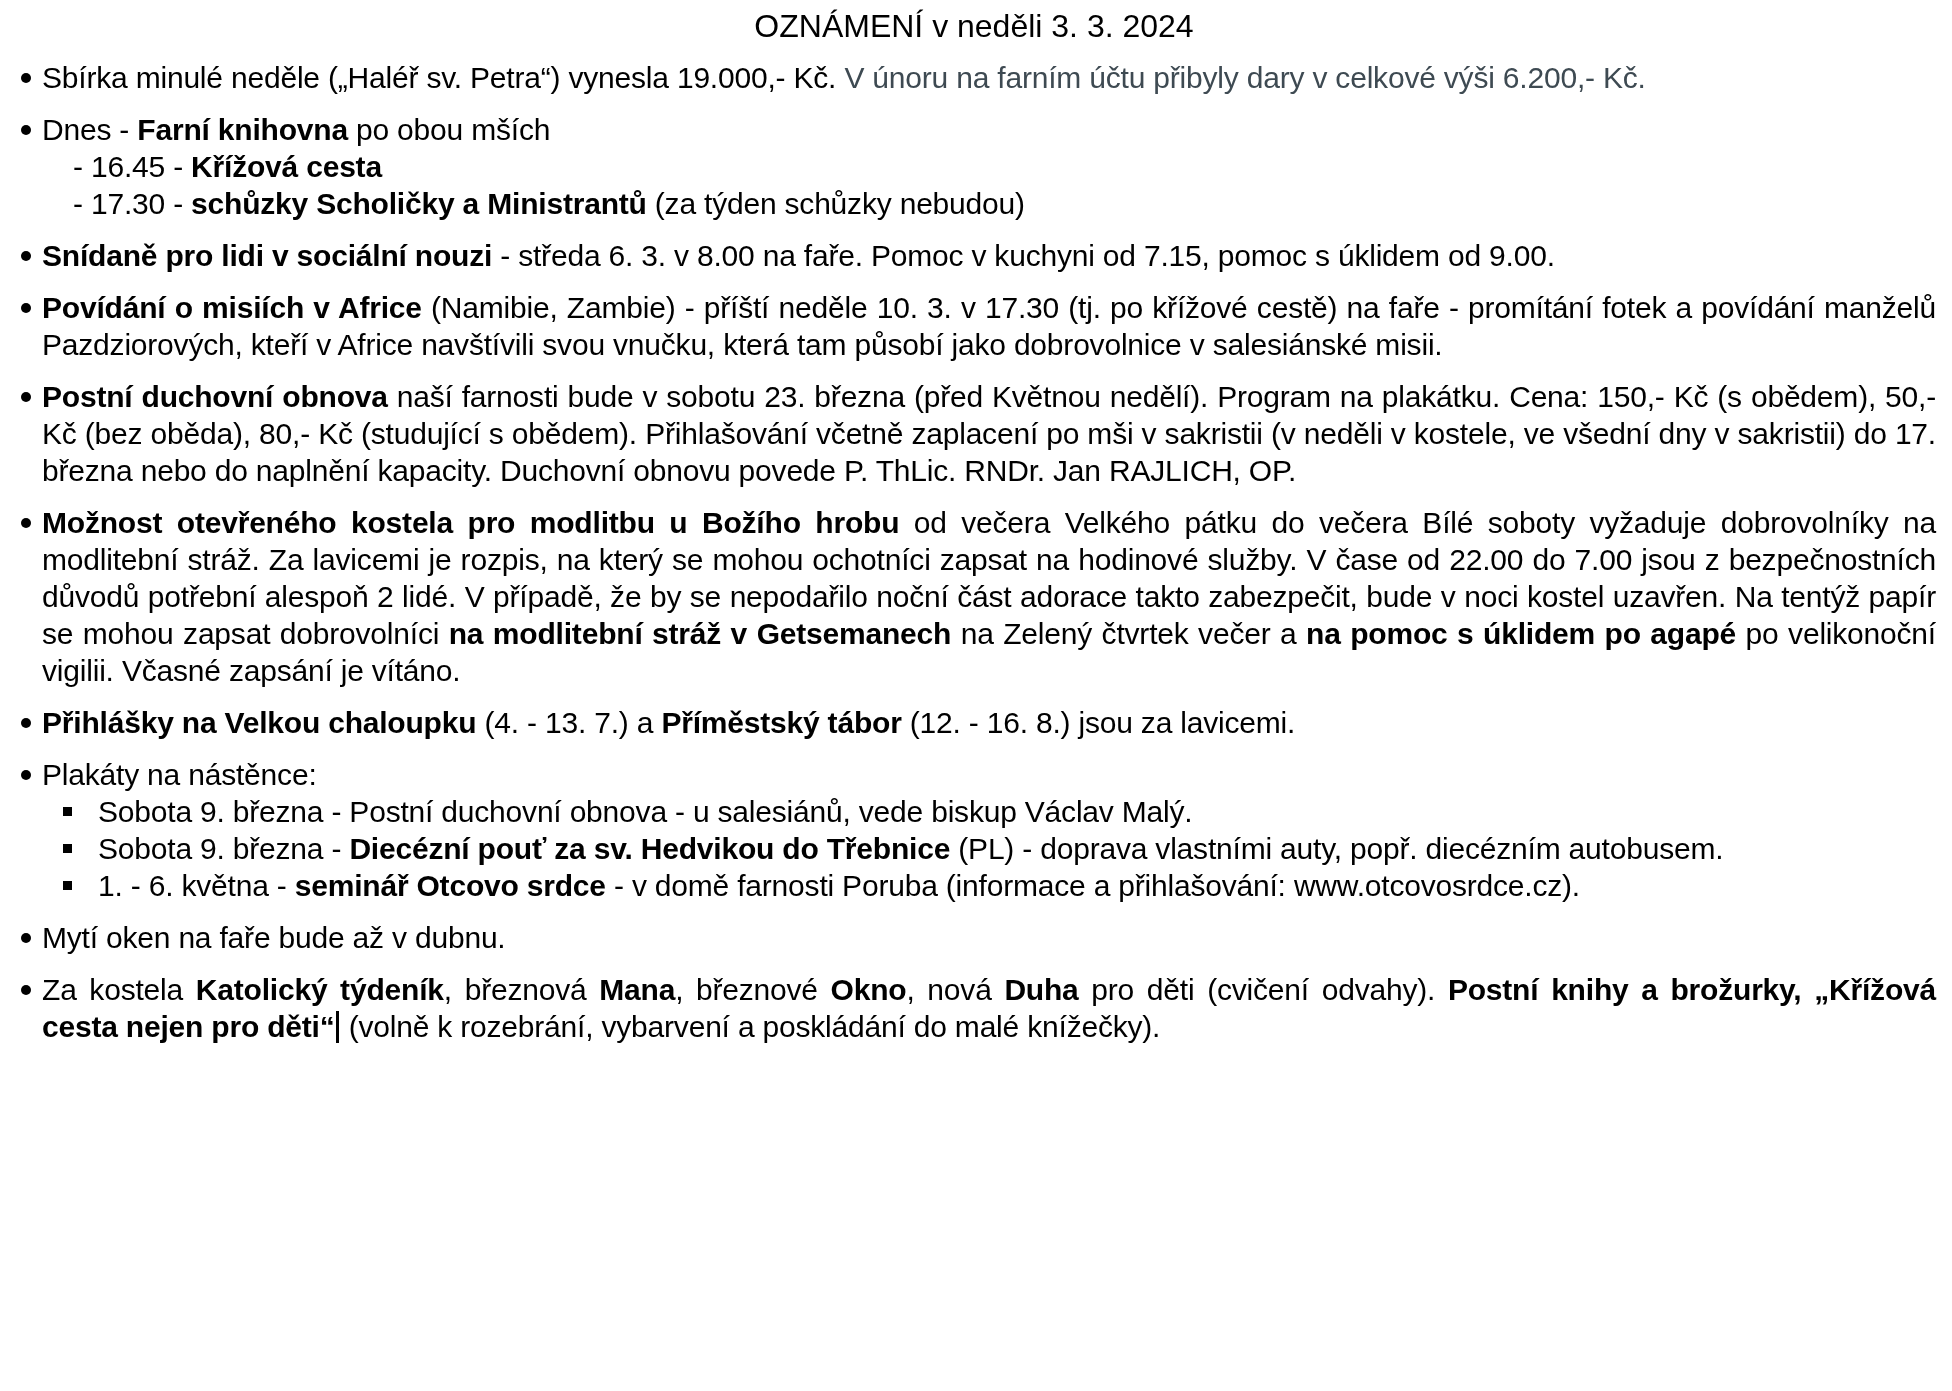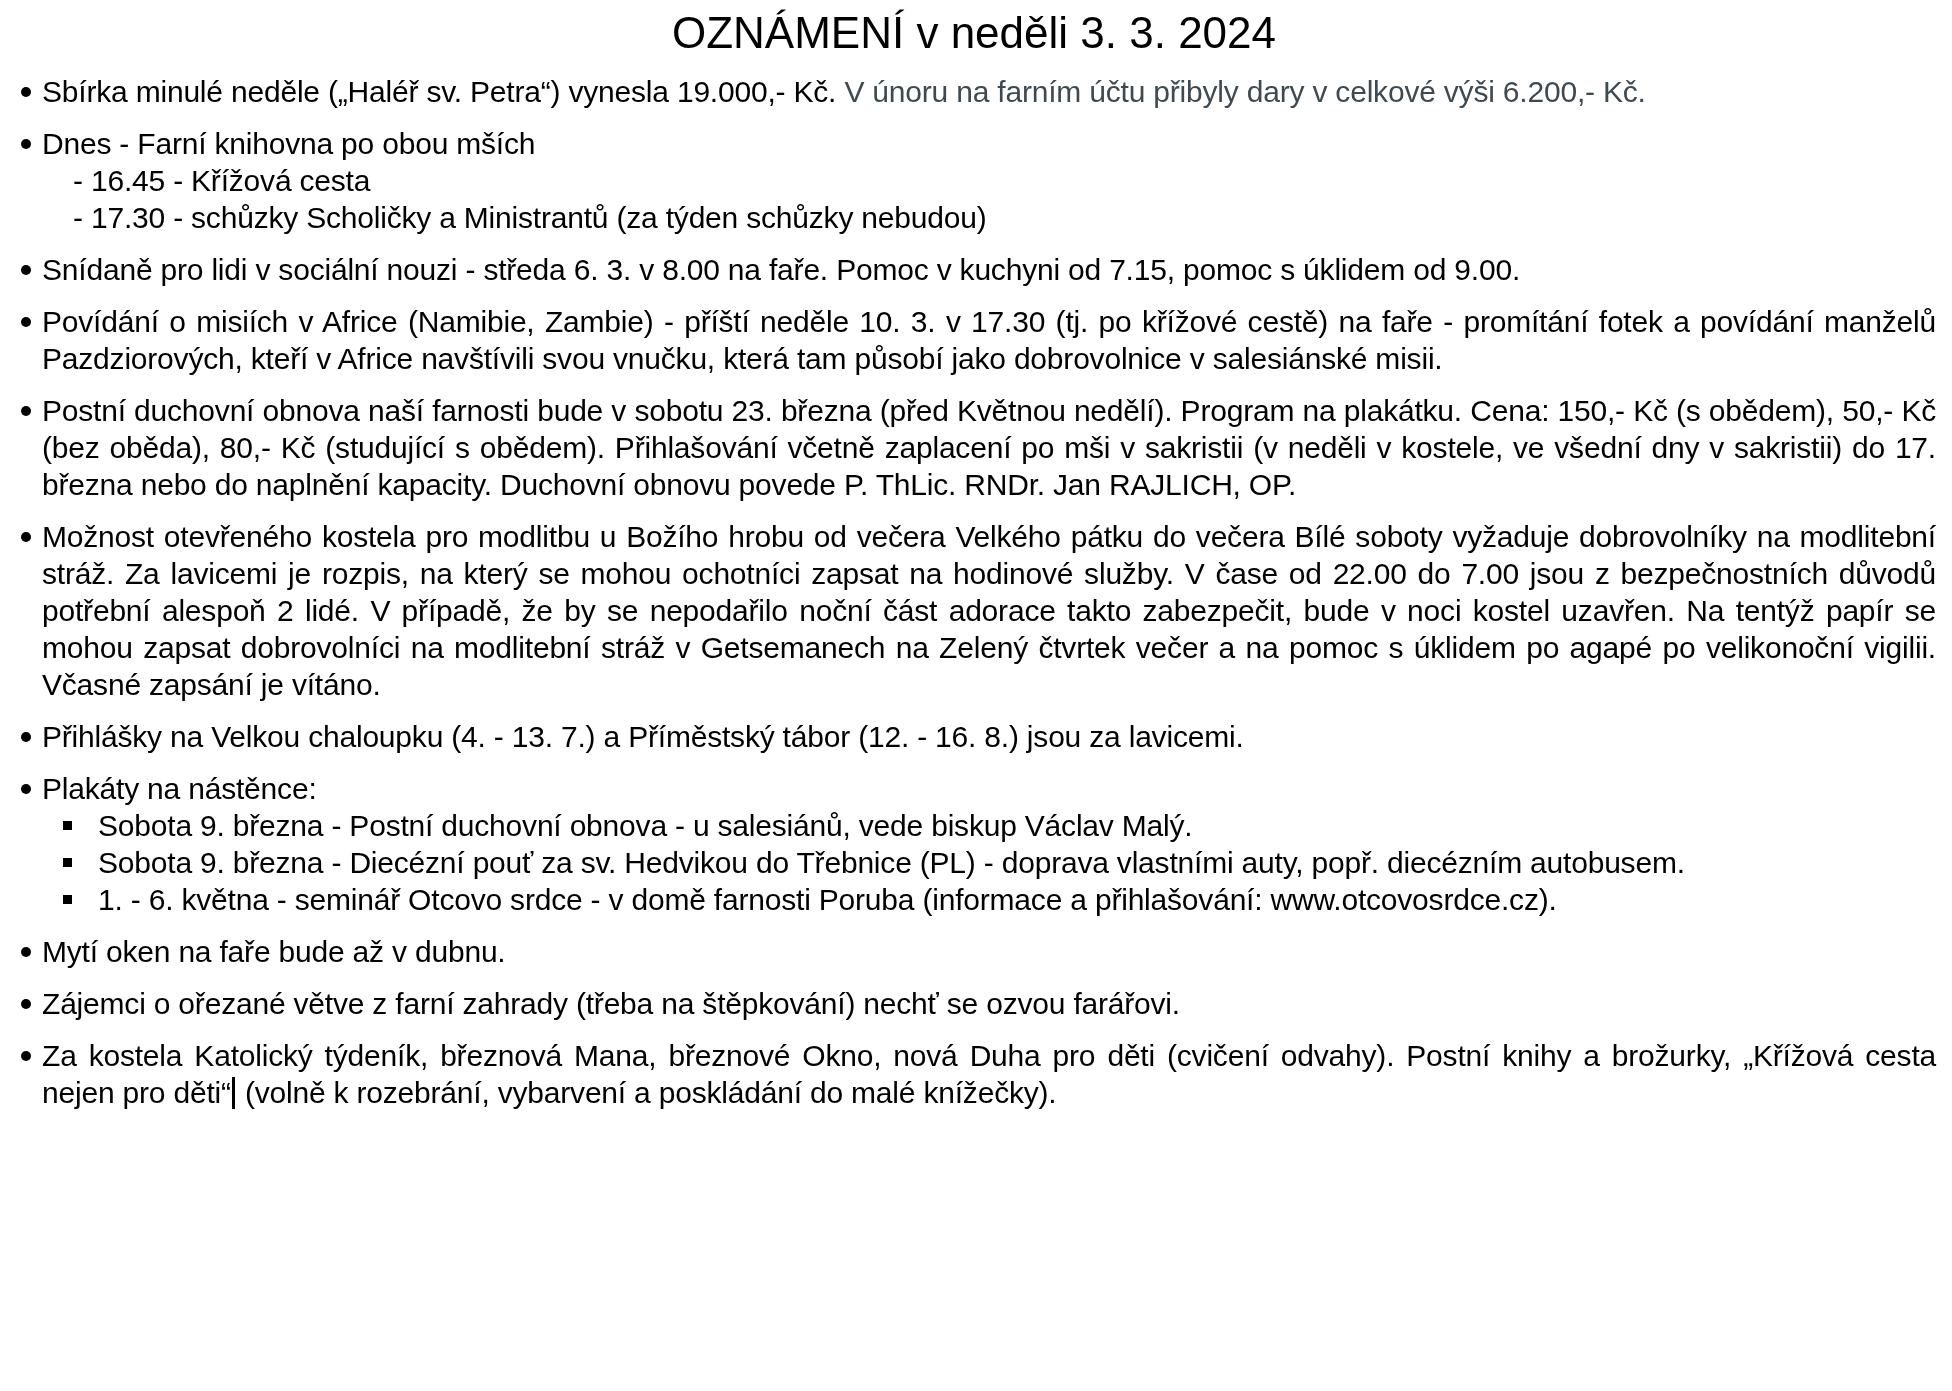--- a/index.html
+++ b/index.html
@@ -6,21 +6,21 @@
   body {
     width: 1952px;
     min-height: 1391px;
     font-family: "Liberation Sans", sans-serif;
     color: #000;
   }
   .page { padding: 6px 16px 40px 12px; box-sizing: border-box; }
   .title {
     margin: 2px 0 14px 0;
     text-align: center;
-    font-size: 44px;
+    font-size: 32px;
     font-weight: 400;
     line-height: 1.15;
     letter-spacing: 0;
   }
   .item { display: flex; margin: 0 0 15px 0; }
   .marker { display: block; }
   .marker.dot { flex: 0 0 30px; position: relative; }
   .marker.dot::before {
     content: "";
     position: absolute;
@@ -29,21 +29,21 @@
     background: #000;
     border-radius: 50%;
   }
   .content { flex: 1; min-width: 0; }
   .para {
     margin: 0;
     font-size: 30px;
     line-height: 37px;
     letter-spacing: -0.2px;
   }
-  .para b { font-weight: 400; }
+  .para b { font-weight: 700; }
   .justify { text-align: justify; }
   .subline { padding-left: 31px; }
   .subitem { display: flex; }
   .marker.sq { flex: 0 0 38px; margin-left: 18px; position: relative; }
   .marker.sq::before {
     content: "";
     position: absolute;
     left: 3px; top: 14px;
     width: 9px; height: 9px;
     background: #000;
@@ -126,23 +126,17 @@
       </div>
       <div class="item">
         <span class="marker dot"></span>
         <div class="content">
           <p class="para"><span>Mytí oken na faře bude až v dubnu.</span></p>
         </div>
       </div>
       <div class="item">
         <span class="marker dot"></span>
         <div class="content">
-          <p class="para"><span>Zájemci o ořezané větve z farní zahrady (třeba na štěpkování) nechť se ozvou farářovi.</span></p>
-        </div>
-      </div>
-      <div class="item">
-        <span class="marker dot"></span>
-        <div class="content">
           <p class="para justify"><span>Za kostela </span><b>Katolický týdeník</b><span>, březnová </span><b>Mana</b><span>, březnové </span><b>Okno</b><span>, nová </span><b>Duha</b><span> pro děti (cvičení odvahy). </span><b>Postní knihy a brožurky, „Křížová cesta nejen pro děti“</b><span class="caret"></span><span> (volně k rozebrání, vybarvení a poskládání do malé knížečky).</span></p>
         </div>
       </div>
     </div>
 </div>
 
 </body></html>

